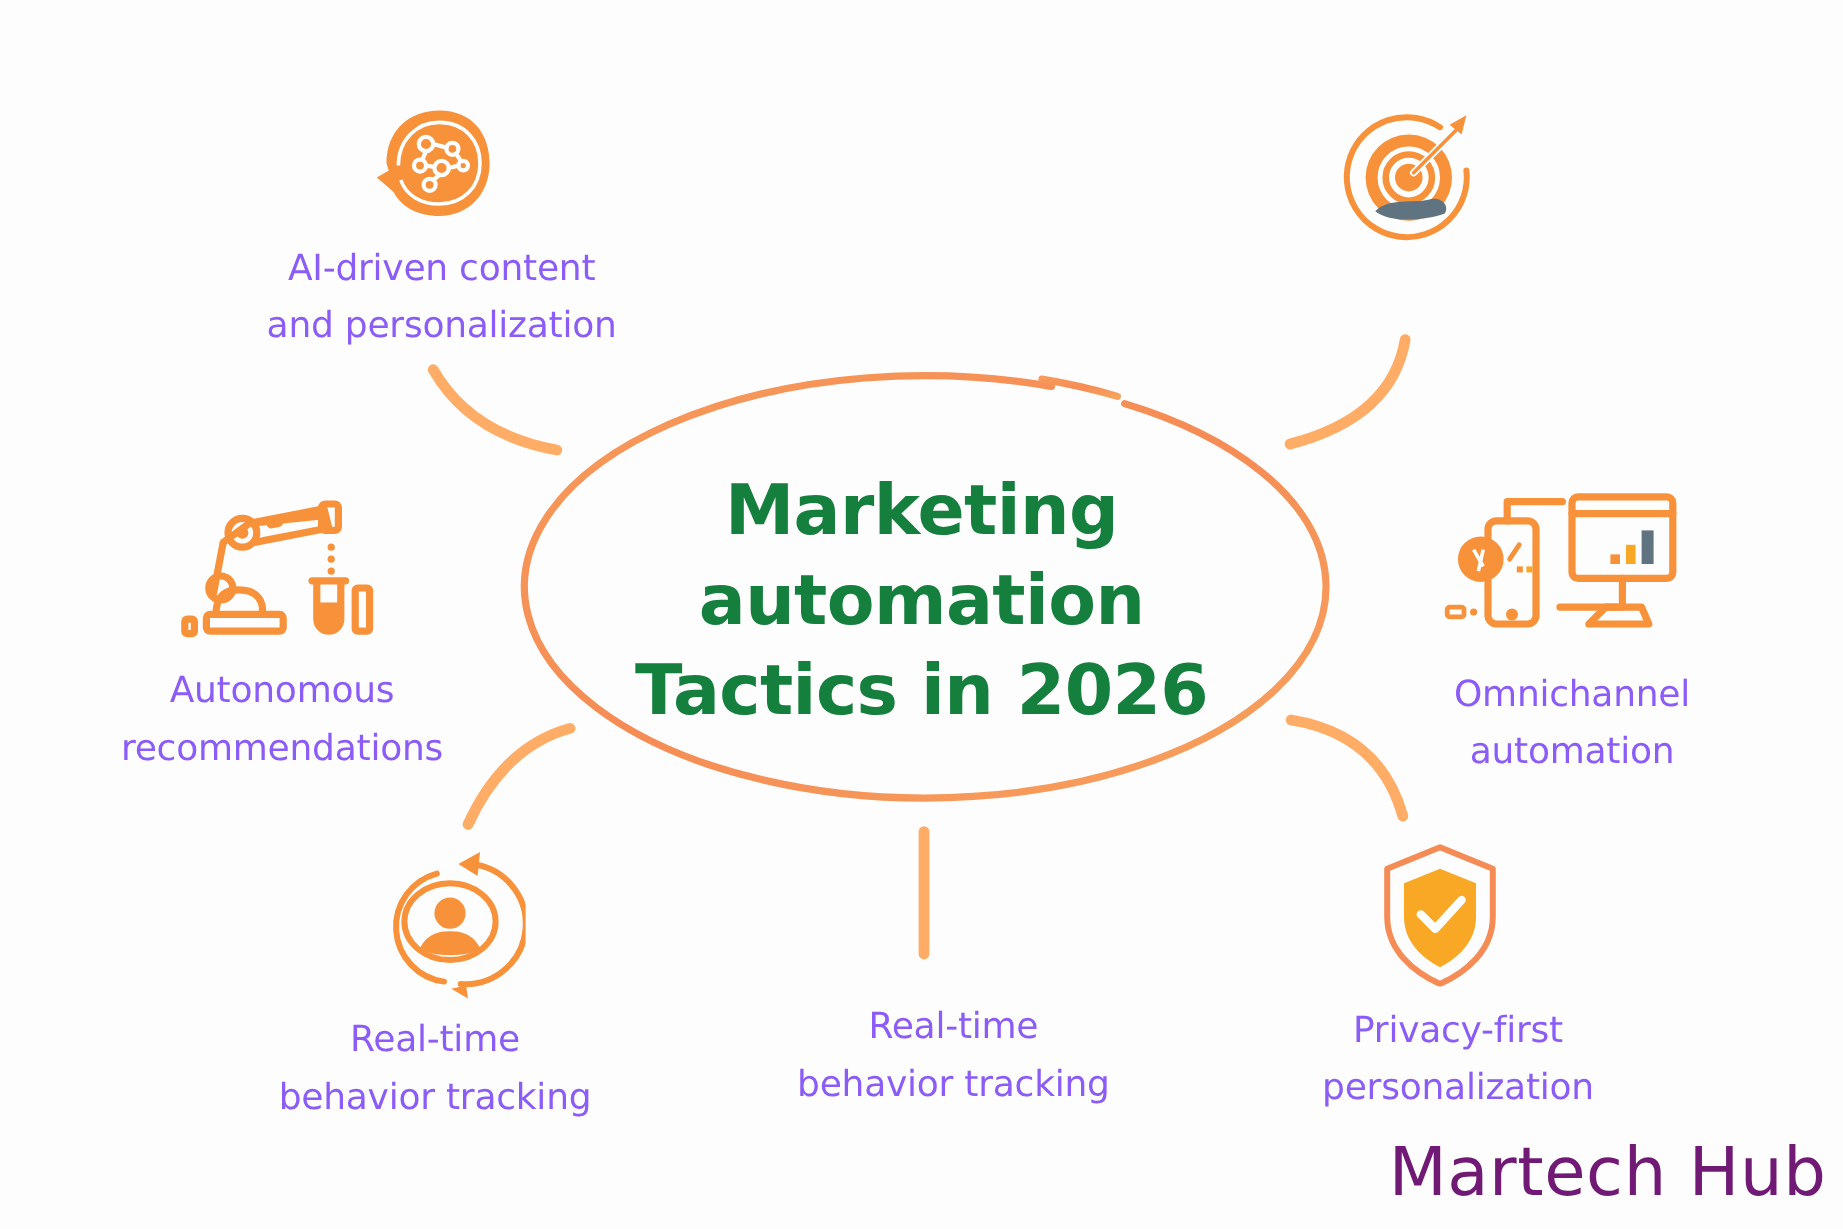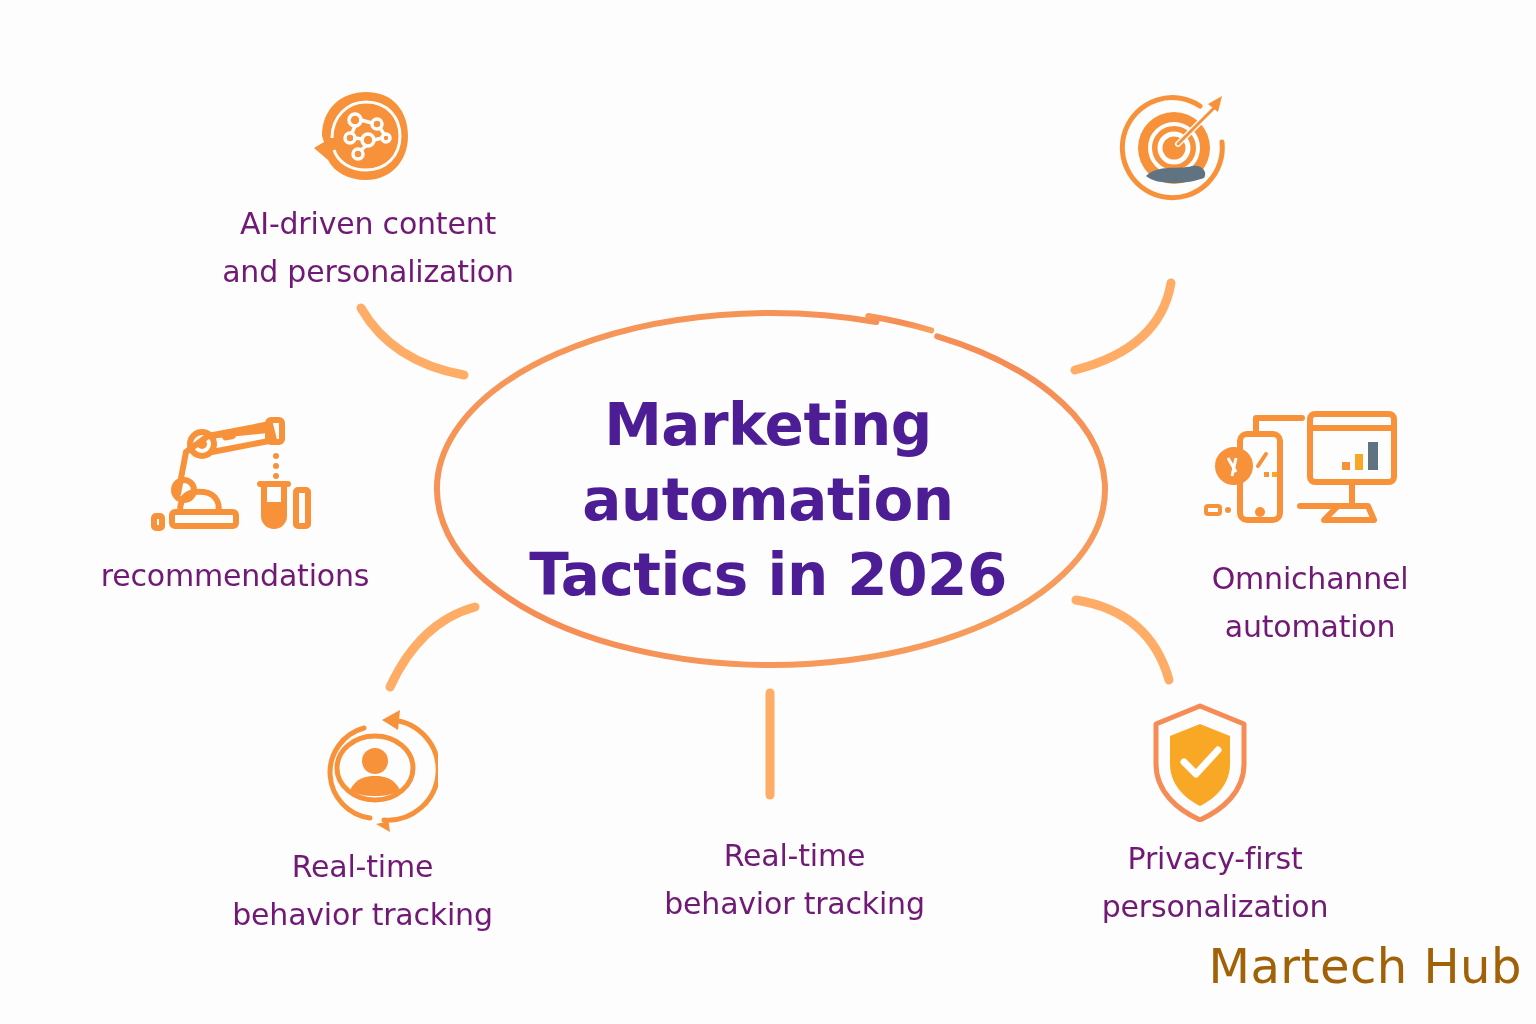--- a/index.html
+++ b/index.html
@@ -5,34 +5,34 @@
   html, body { margin: 0; padding: 0; }
   body {
     width: 1536px; height: 1024px; overflow: hidden;
     background: #fdfdfd; position: relative;
     font-family: "DejaVu Sans", "Liberation Sans", sans-serif;
     color: #0f2b3d;
   }
   .canvas { position: absolute; left: 0; top: 0; width: 1536px; height: 1024px; }
   .node-label {
     position: absolute; text-align: center; font-size: 30px; line-height: 48px;
-    color: #701a75; font-weight: normal; white-space: nowrap;
+    color: #8b5cf6; font-weight: normal; white-space: nowrap;
     letter-spacing: -0.2px;
   }
   .node-label span { display: block; }
   .center-title {
     position: absolute; left: 500px; top: 388px; width: 536px; text-align: center;
     font-family: "DejaVu Sans", sans-serif; font-weight: bold;
-    font-size: 58px; line-height: 75px; color: #4c1d95; letter-spacing: -0.5px;
+    font-size: 58px; line-height: 75px; color: #15803d; letter-spacing: -0.5px;
   }
   .center-title span { display: block; }
   .icon { position: absolute; }
   .brand {
-    position: absolute; right: 14px; bottom: 30px; font-size: 48px;
-    font-family: "DejaVu Sans", sans-serif; color: #a16207; letter-spacing: 0.5px;
+    position: absolute; right: 14px; bottom: 14px; font-size: 56px;
+    font-family: "DejaVu Sans", sans-serif; color: #701a75; letter-spacing: 0.5px;
   }
 </style>
 </head>
 <body>
 
 <div class="canvas">
 
   <svg class="icon" style="left:0;top:0" width="1536" height="1024" viewBox="0 0 1536 1024">
     <defs>
       <linearGradient id="ellGrad" x1="0" y1="0" x2="1" y2="1">
@@ -102,20 +102,21 @@
       <rect x="148" y="78" width="12" height="36" rx="2"></rect>
     </g>
     <circle cx="54" cy="32" r="5" fill="#f7923a"></circle>
     <rect x="74" y="20" width="14" height="8" rx="4" fill="#f7923a" transform="rotate(-10 80 24)"></rect>
     <circle cx="128" cy="44" r="3" fill="#f7923a"></circle>
     <circle cx="128" cy="54" r="3" fill="#f7923a"></circle>
     <circle cx="128" cy="64" r="3" fill="#f7923a"></circle>
     <path d="M118 90 L134 90 L134 104 A8 8 0 0 1 118 104 Z" fill="#f7923a"></path>
   </svg>
   <div class="node-label" style="left:80px;top:552px;width:310px">
+    <span>Autonomous</span>
     <span>recommendations</span>
   </div>
 
   <svg class="icon" style="left:1198px;top:406px" width="204" height="124" viewBox="0 0 204 124">
     <g fill="none" stroke="#f7923a" stroke-width="6" stroke-linejoin="round" stroke-linecap="round">
       <path d="M58 28 L58 12 L104 12"></path>
       <rect x="112" y="8" width="84" height="68" rx="5"></rect>
       <line x1="112" y1="22" x2="196" y2="22"></line>
       <path d="M154 76 L154 100 L102 100"></path>
       <path d="M140 100 L170 100 L176 114 L126 114 Z"></path>

